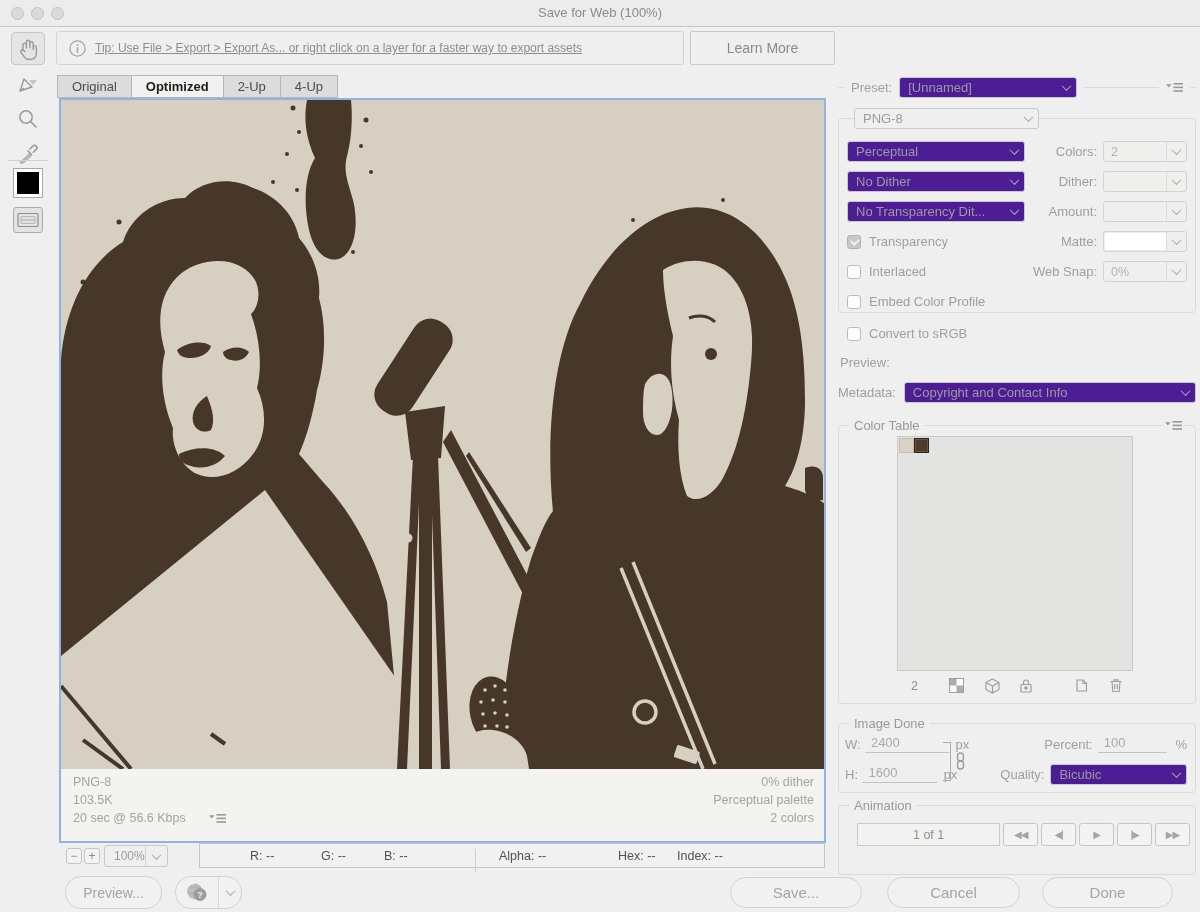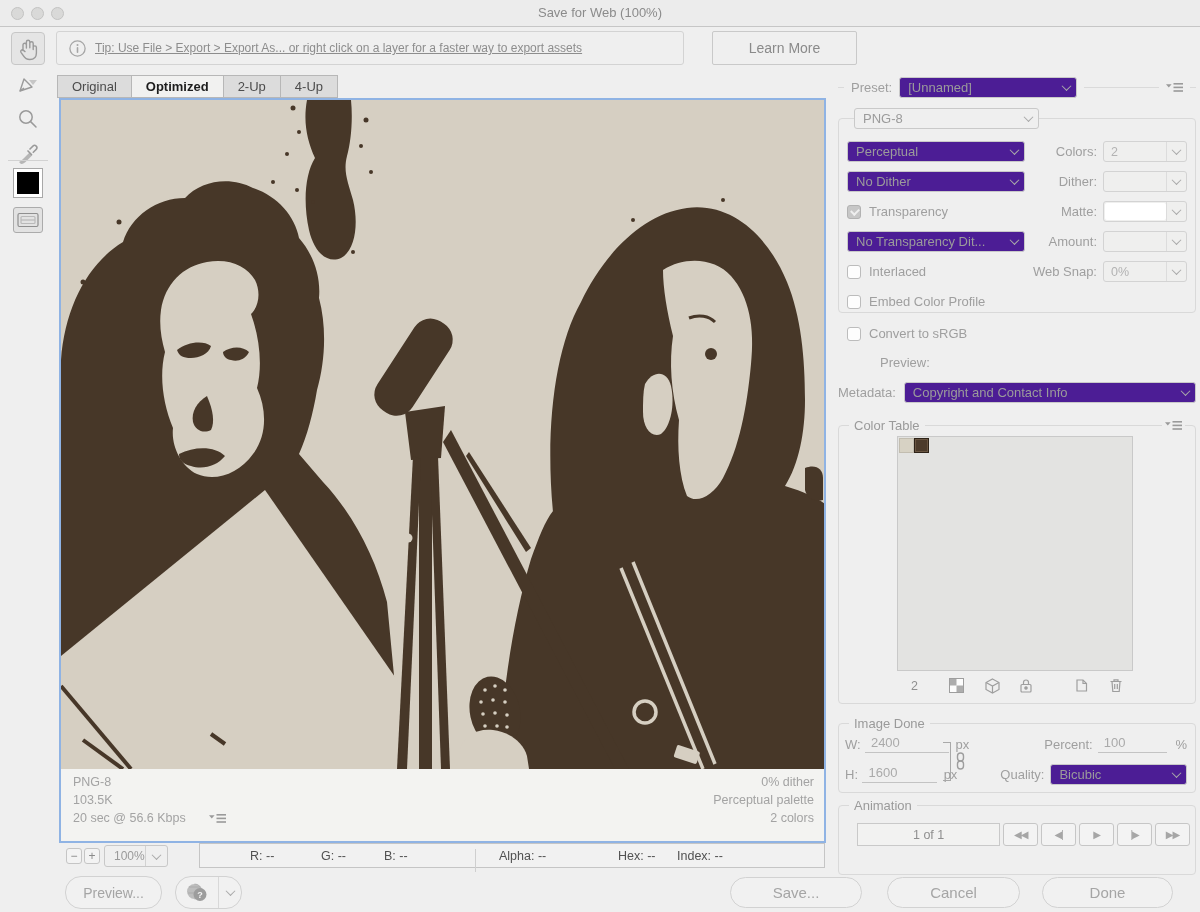--- a/index.html
+++ b/index.html
@@ -7,21 +7,21 @@
   body { font-family:"Liberation Sans",sans-serif; background:#efefef; position:relative; overflow:hidden; color:#9f9f9f; }
 
   
   .titlebar { position:absolute; left:0; top:0; width:1200px; height:27px; background:#ececec; border-bottom:1px solid #c6c6c6; }
   .light { position:absolute; top:7px; width:13px; height:13px; border-radius:50%; background:#d9d9d8; border:1px solid #c3c3c2; }
   .win-title { position:absolute; top:5px; width:100%; text-align:center; font-size:13px; color:#8b8b8b; }
 
   
   .tipbar { position:absolute; left:56px; top:31px; width:628px; height:34px; border:1px solid #d3d3d3; border-radius:3px; display:flex; align-items:center; padding:0 12px; gap:9px; background:#efefef; }
   .tip-text { font-size:12px; color:#8d8d8d; white-space:nowrap;text-decoration:underline; }
-  .learn-more { position:absolute; left:690px; top:31px; width:145px; height:34px; border:1px solid #c9c9c9; border-radius:2px; background:#efefef; font-size:14px; color:#8a8a8a; display:flex; align-items:center; justify-content:center;margin-left:22px; }
+  .learn-more { position:absolute; left:690px; top:31px; width:145px; height:34px; border:1px solid #c9c9c9; border-radius:2px; background:#efefef; font-size:14px; color:#8a8a8a; display:flex; align-items:center; justify-content:center; }
 
   
   .tool { position:absolute; left:14px; width:28px; height:28px; display:flex; align-items:center; justify-content:center; }
   .tool-selected { position:absolute; left:11px; top:32px; width:34px; height:33px; border:1px solid #c7c7c7; border-radius:4px; background:#e5e5e5; display:flex; align-items:center; justify-content:center; }
   .tool-divider { position:absolute; left:8px; top:160px; width:40px; height:1px; background:#d2d2d2; }
   .swatch-black { position:absolute; left:13px; top:168px; width:30px; height:30px; background:#fff; border:1px solid #a8a8a8; display:flex; align-items:center; justify-content:center; }
   .swatch-black > div { width:22px; height:22px; background:#000; }
   .slice-toggle { position:absolute; left:13px; top:207px; width:30px; height:26px; border:1px solid #ababab; border-radius:3px; background:#e2e2e2; display:flex; align-items:center; justify-content:center; }
 
   
@@ -370,40 +370,40 @@
       <span class="rlbl">Dither:</span>
       <div class="combo84">
         <span class="val"></span>
         <span class="chevbox">
             <span class="chev"></span>
           </span>
       </div>
     </div>
 
     <div class="srow">
+      <div class="combo left-combo">
+        <span class="val">No Transparency Dit...</span>
+        <span class="chev-plain">
+            <span class="chev"></span>
+          </span>
+      </div>
+      <span class="rlbl">Amount:</span>
+      <div class="combo84">
+        <span class="val"></span>
+        <span class="chevbox">
+            <span class="chev"></span>
+          </span>
+      </div>
+    </div>
+
+    <div class="srow">
       <span class="cbx checked"></span>
       <span class="lbl">Transparency</span>
       <span class="rlbl">Matte:</span>
       <div class="combo84 matte">
-        <span class="val"></span>
-        <span class="chevbox">
-            <span class="chev"></span>
-          </span>
-      </div>
-    </div>
-
-    <div class="srow">
-      <div class="combo left-combo">
-        <span class="val">No Transparency Dit...</span>
-        <span class="chev-plain">
-            <span class="chev"></span>
-          </span>
-      </div>
-      <span class="rlbl">Amount:</span>
-      <div class="combo84">
         <span class="val"></span>
         <span class="chevbox">
             <span class="chev"></span>
           </span>
       </div>
     </div>
 
     <div class="srow">
       <span class="cbx"></span>
       <span class="lbl">Interlaced</span>
@@ -420,21 +420,21 @@
       <span class="cbx"></span>
       <span class="lbl">Embed Color Profile</span>
     </div>
   </div>
 
   <div class="free-row" style="margin-top:10px; padding-left:9px;">
     <span class="cbx"></span>
     <span class="lbl">Convert to sRGB</span>
   </div>
 
-  <div class="free-row" style="margin-top:8px; gap:12px; padding-left:2px;margin-left:40px;">
+  <div class="free-row" style="margin-top:8px; gap:12px; padding-left:2px;">
     <span class="lbl">Preview:</span>
   </div>
 
   <div class="free-row" style="margin-top:9px; gap:8px;">
     <span class="lbl">Metadata:</span>
     <div class="combo" style="flex:1">
       <span class="val">Copyright and Contact Info</span>
       <span class="chev-plain">
           <span class="chev"></span>
         </span>

